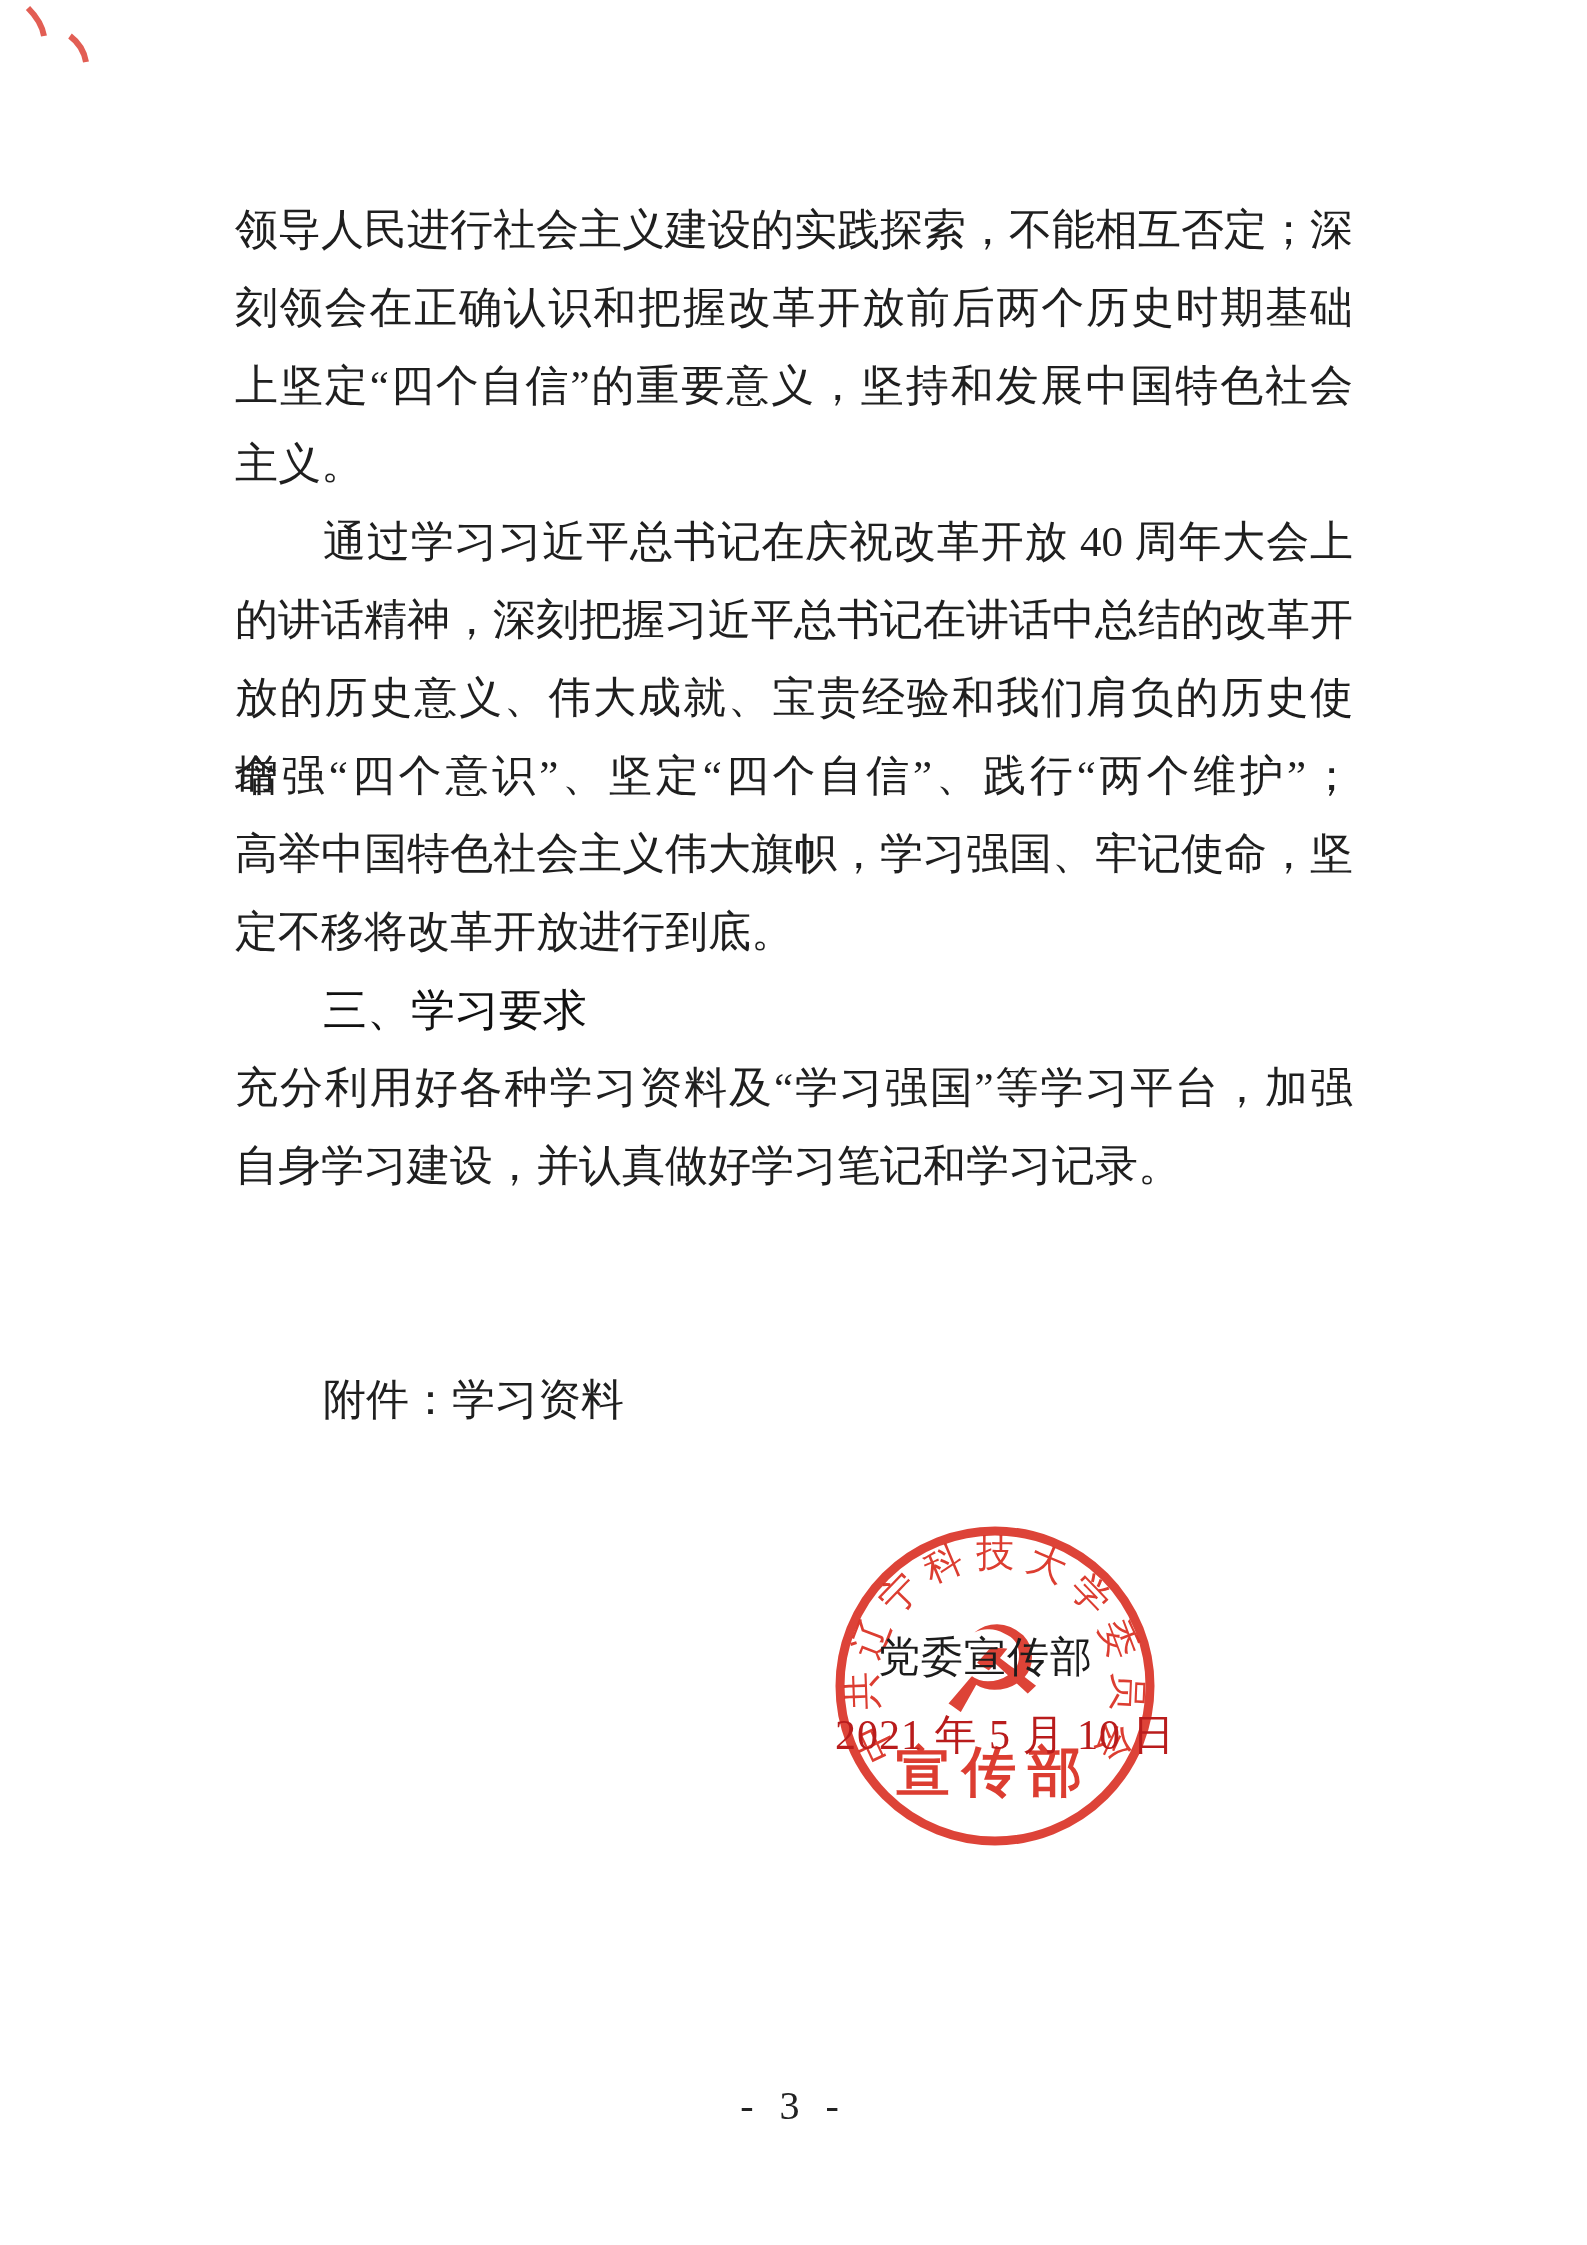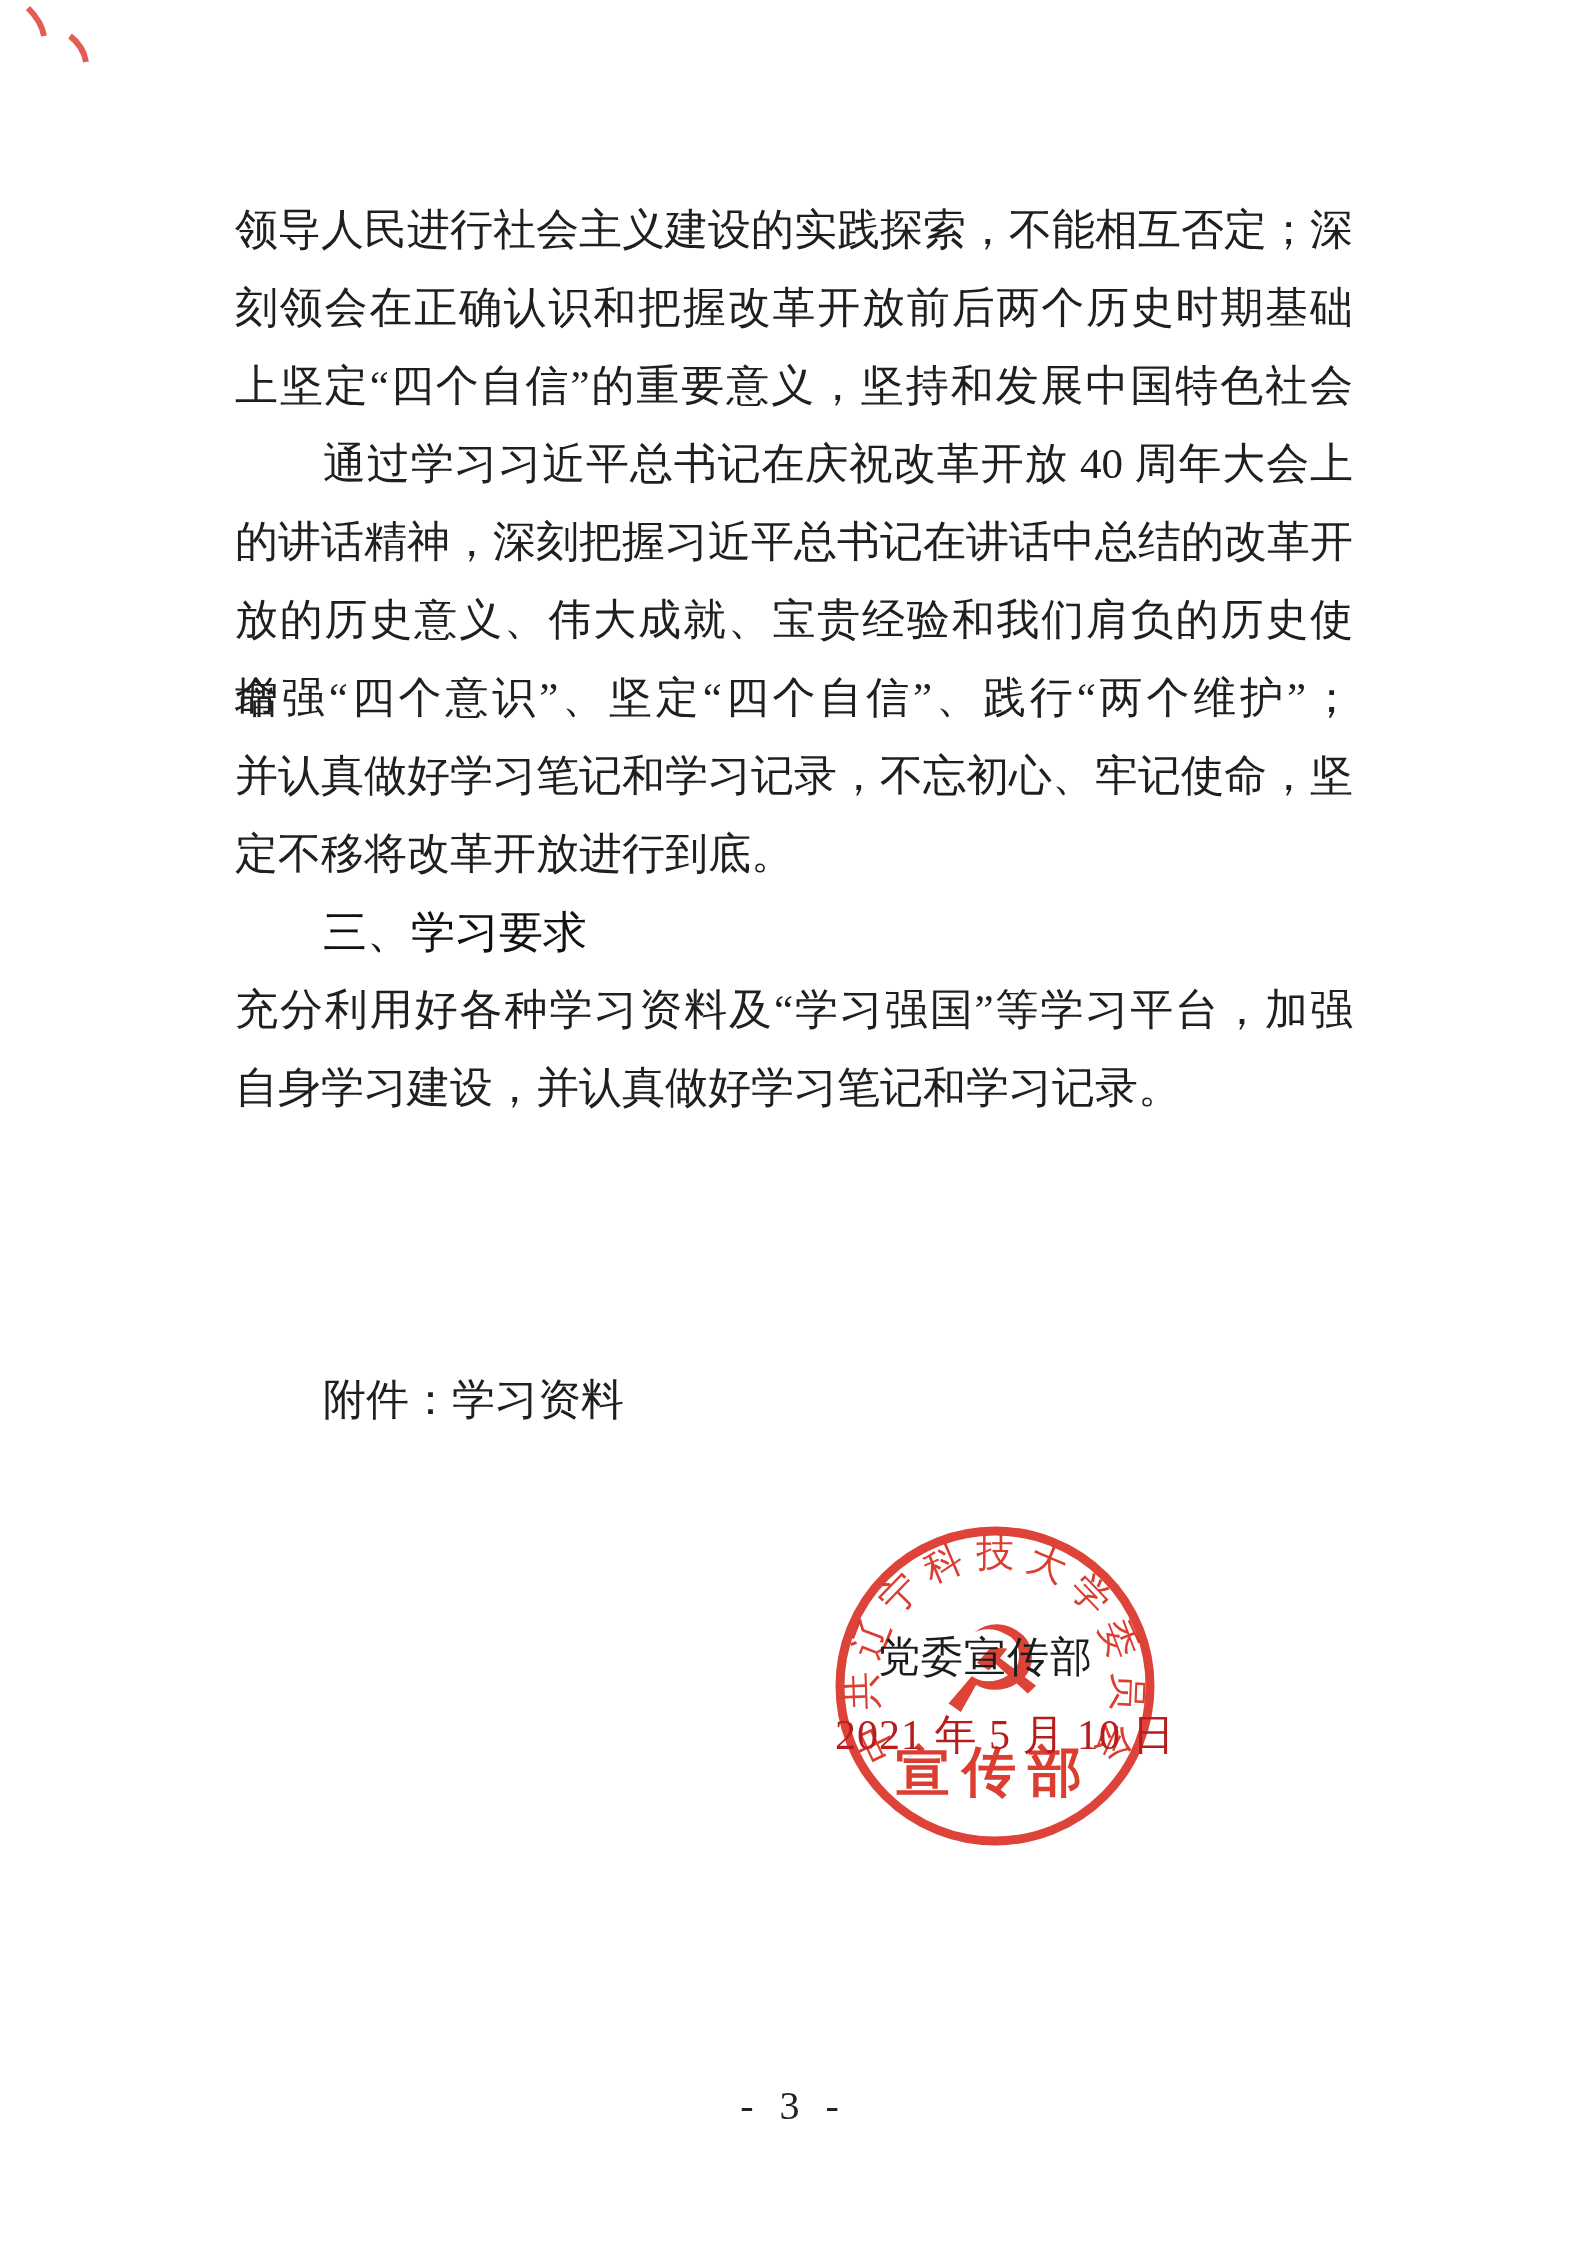--- a/index.html
+++ b/index.html
@@ -61,26 +61,27 @@
 
   <svg class="corner-marks" viewBox="0 0 110 80">
     <path d="M10 6 C18 14, 24 22, 26 34" stroke="#d8281b" stroke-width="6" fill="none" opacity="0.75"></path>
     <path d="M52 34 C60 40, 66 48, 68 60" stroke="#d8281b" stroke-width="6" fill="none" opacity="0.75"></path>
   </svg>
 
   <div class="textblock">
     <div class="bline fill">领导人民进行社会主义建设的实践探索，不能相互否定；深</div>
     <div class="bline fill">刻领会在正确认识和把握改革开放前后两个历史时期基础</div>
     <div class="bline fill">上坚定“四个自信”的重要意义，坚持和发展中国特色社会</div>
+    <div class="bline">主义。</div>
 
     <div class="bline fill indent">通过学习习近平总书记在庆祝改革开放 40 周年大会上</div>
     <div class="bline fill">的讲话精神，深刻把握习近平总书记在讲话中总结的改革开</div>
     <div class="bline fill">放的历史意义、伟大成就、宝贵经验和我们肩负的历史使命；</div>
     <div class="bline fill">增强“四个意识”、坚定“四个自信”、践行“两个维护”，</div>
-    <div class="bline fill">并认真做好学习笔记和学习记录，不忘初心、牢记使命，坚</div>
+    <div class="bline fill">高举中国特色社会主义伟大旗帜，学习强国、牢记使命，坚</div>
     <div class="bline">定不移将改革开放进行到底。</div>
 
     <div class="heading">三、学习要求</div>
 
     <div class="bline fill">充分利用好各种学习资料及“学习强国”等学习平台，加强</div>
     <div class="bline">自身学习建设，并认真做好学习笔记和学习记录。</div>
   </div>
 
   <div class="attachment">附件：学习资料</div>
 

